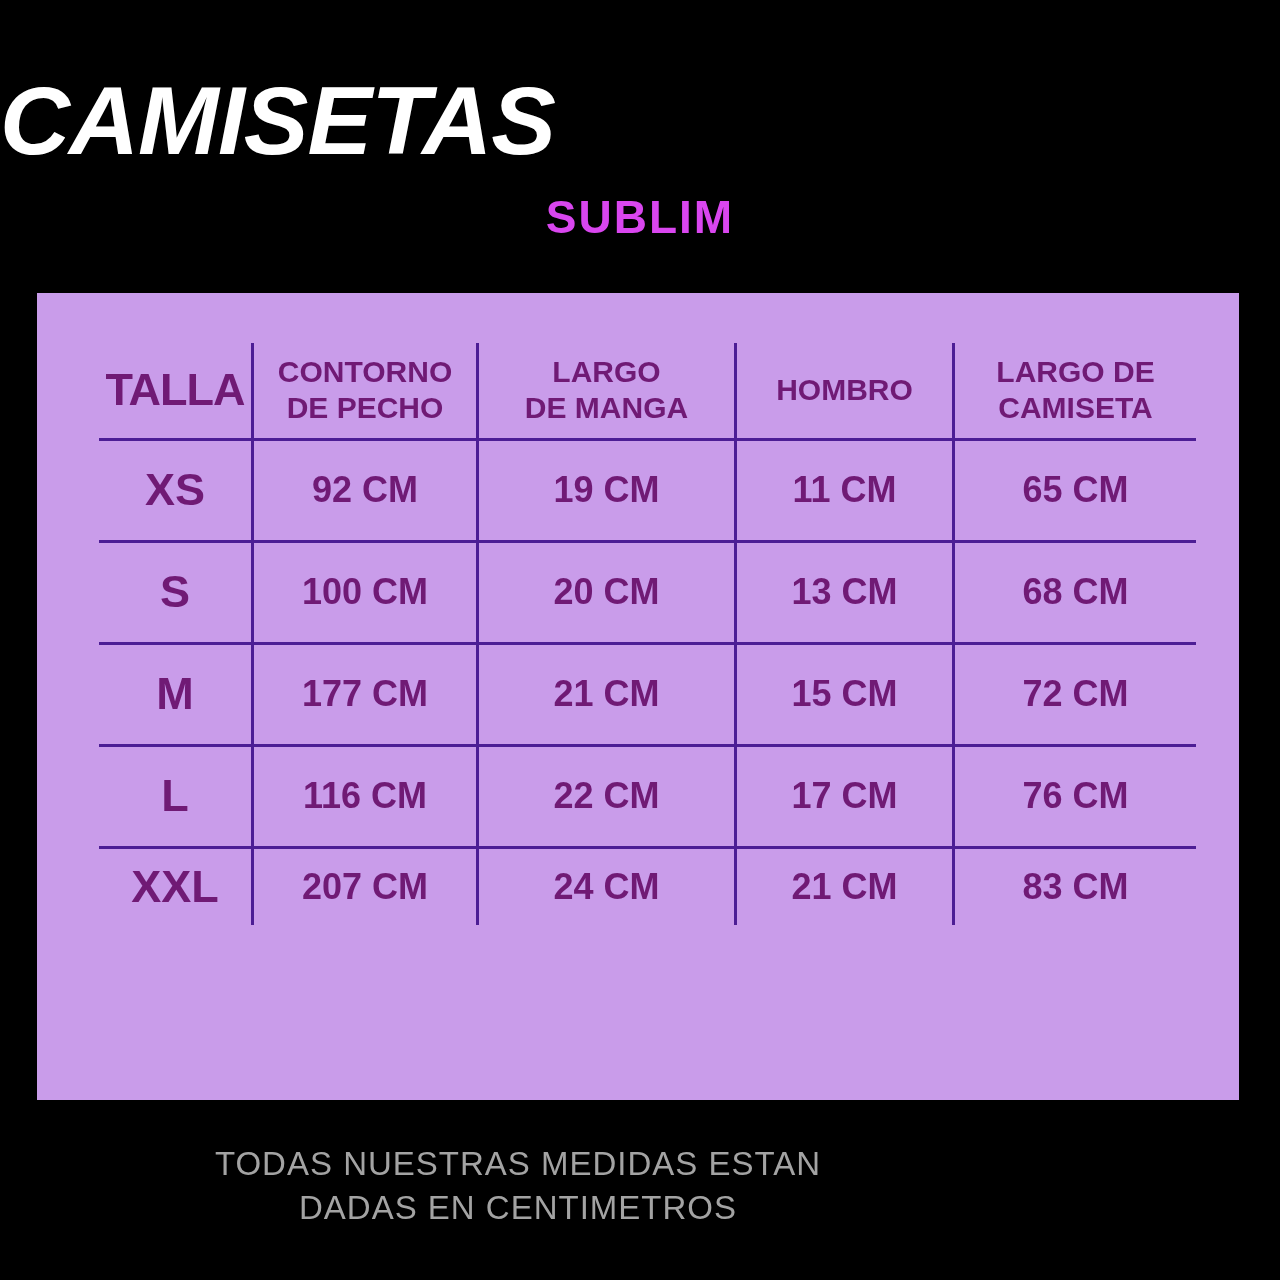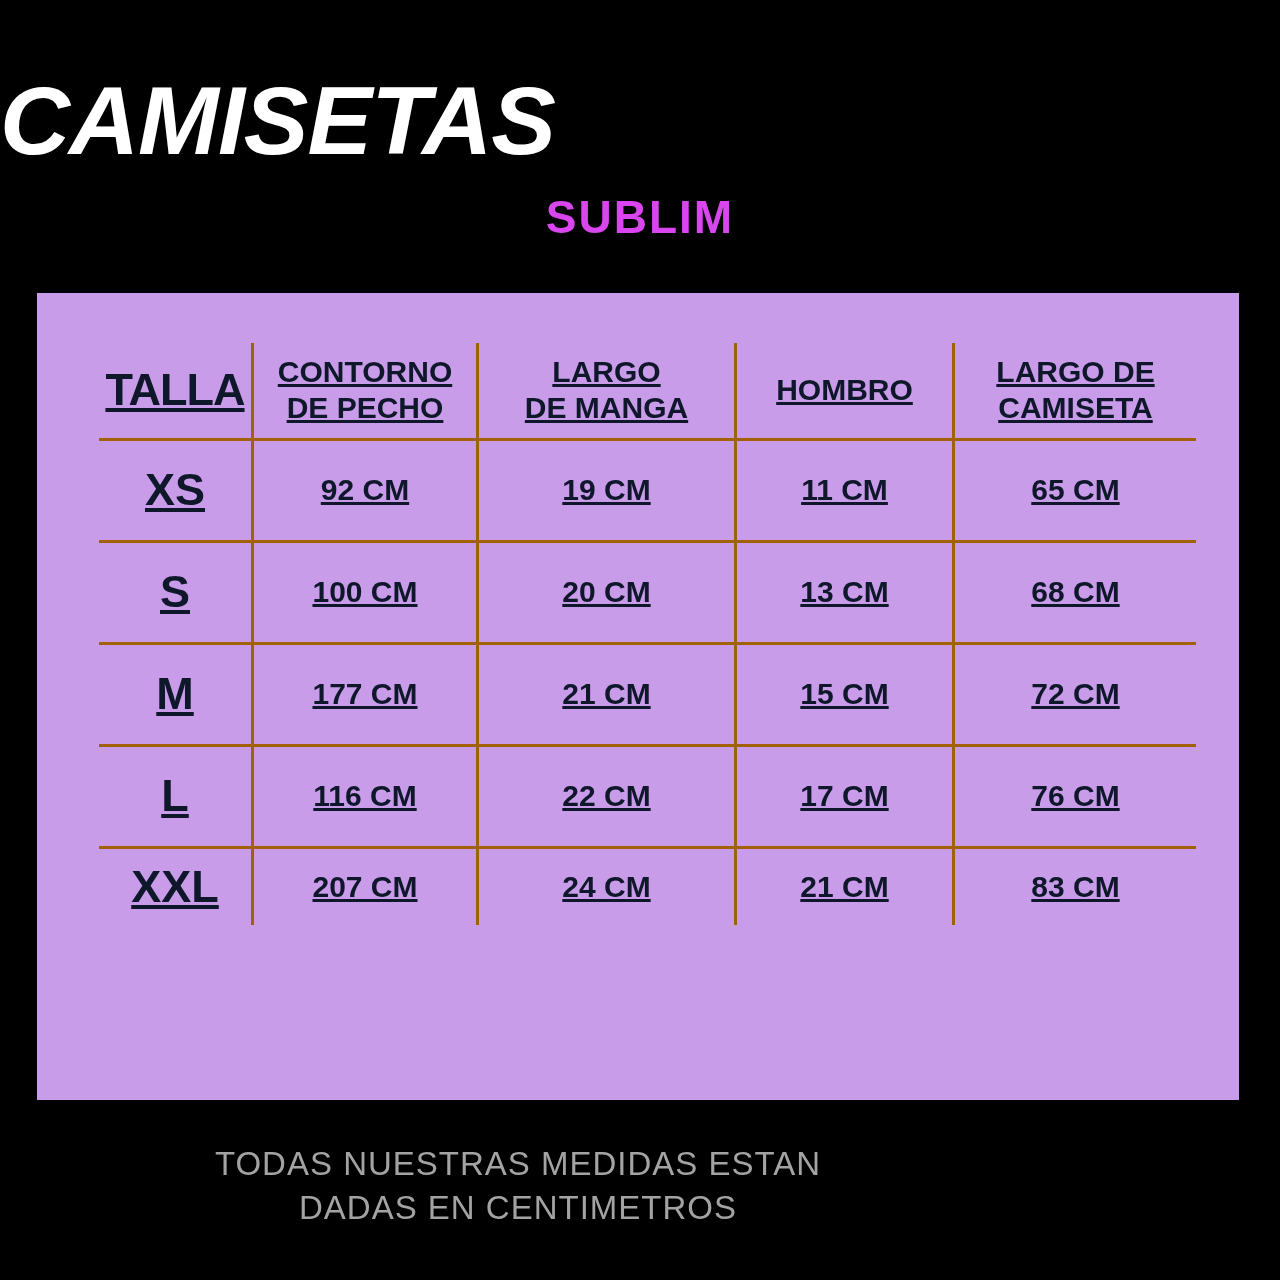--- a/index.html
+++ b/index.html
@@ -45,25 +45,24 @@
     width: 1202px;
     height: 807px;
     background: #c99cea;
     box-sizing: border-box;
     padding: 50px 0 0 62px;
   }
   table.size-table {
     border-collapse: collapse;
     table-layout: fixed;
     width: 1085px;
-    color: #0f172a;
-    text-decoration: underline;
+    color: #701a75;
   }
   .size-table th, .size-table td {
-    border: 3px solid #a16207;
+    border: 3px solid #4c1d95;
     text-align: center;
     vertical-align: middle;
     padding: 0;
   }
   
   .size-table thead th { border-top: none; }
   .size-table th:first-child, .size-table td:first-child { border-left: none; }
   .size-table th:last-child, .size-table td:last-child { border-right: none; }
   .size-table tbody tr:last-child td { border-bottom: none; }
 
@@ -82,21 +81,21 @@
     font-weight: 900;
     line-height: 1.2;
     white-space: pre-line;
     letter-spacing: 0;
   }
   .size-table th:first-child {
     font-size: 45px;
     letter-spacing: -1px;
   }
   .size-table td {
-    font-size: 30px;
+    font-size: 36px;
     font-weight: 900;
   }
   .size-table td:first-child {
     font-size: 45px;
   }
   .footer-note {
     position: absolute;
     top: 1142px;
     left: 0;
     width: 1036px;

